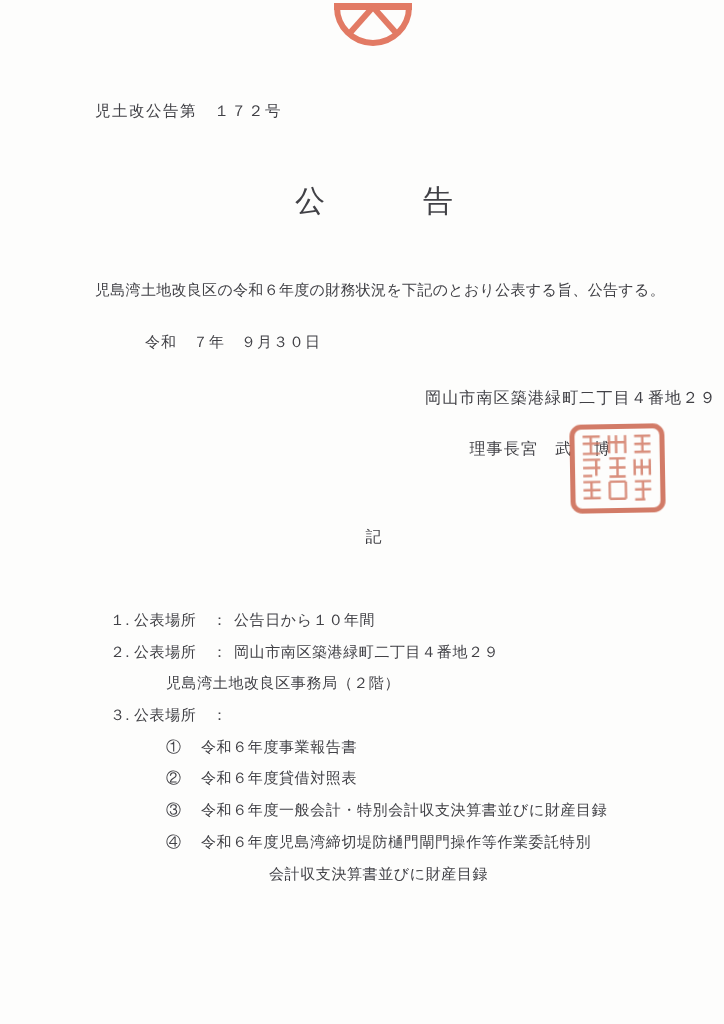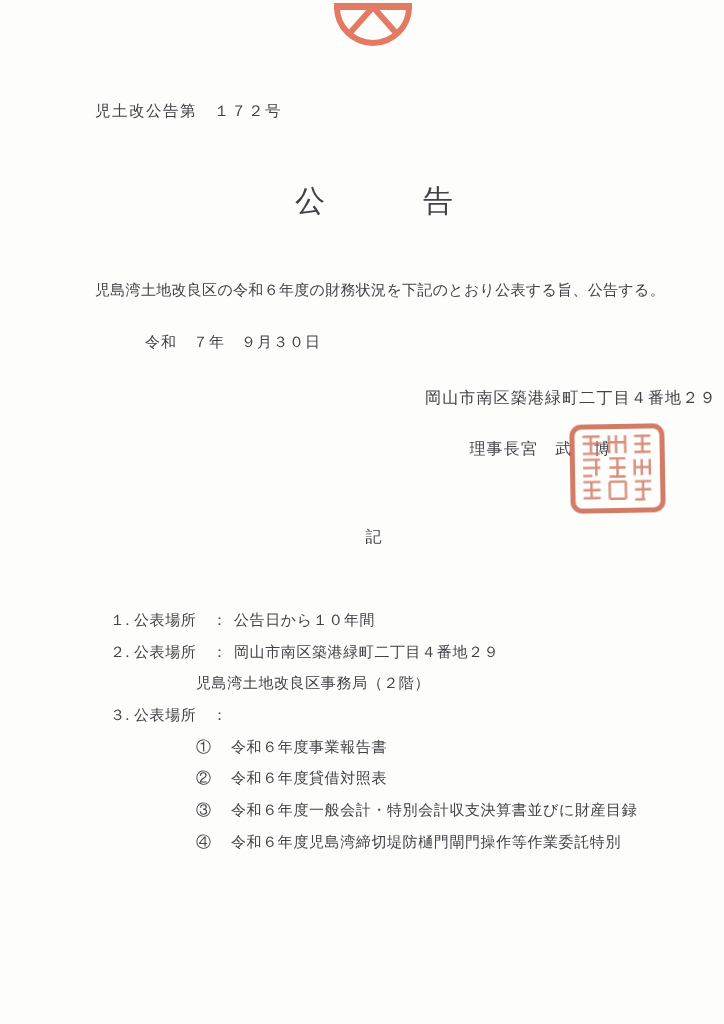--- a/index.html
+++ b/index.html
@@ -62,21 +62,21 @@
   }
   .list{
     position:absolute;left:110px;top:611px;
     font-size:15px;letter-spacing:0.6px;
   }
   .row{display:flex;height:31.7px;align-items:flex-start;white-space:pre;}
   .c-no{width:24px;flex:none;}
   .c-label{width:60px;flex:none;}
   .c-colon{width:40px;flex:none;padding-left:18px;box-sizing:border-box;}
   .c-val{flex:none;}
-  .indent-1{margin-left:86px;}
+  .indent-1{margin-left:56px;}
   .c-marker{width:35px;flex:none;}
   .indent-2{margin-left:159px;}
 </style>
 </head>
 <body>
 
 <div class="page">
 
   <svg class="emblem" viewBox="0 0 78 46" aria-hidden="true">
     <path d="M3,5 A36,36 0 0 0 75,5" fill="none" stroke="currentColor" stroke-width="6"></path>
@@ -156,16 +156,19 @@
     <div class="row indent-1">
       <span class="c-marker">③</span>
       <span class="c-val">令和６年度一般会計・特別会計収支決算書並びに財産目録</span>
     </div>
 
     <div class="row indent-1">
       <span class="c-marker">④</span>
       <span class="c-val">令和６年度児島湾締切堤防樋門閘門操作等作業委託特別</span>
     </div>
 
+    <div class="row indent-2">
+      <span class="c-val">会計収支決算書並びに財産目録</span>
+    </div>
 
   </div>
 
 </div>
 
 </body></html>

